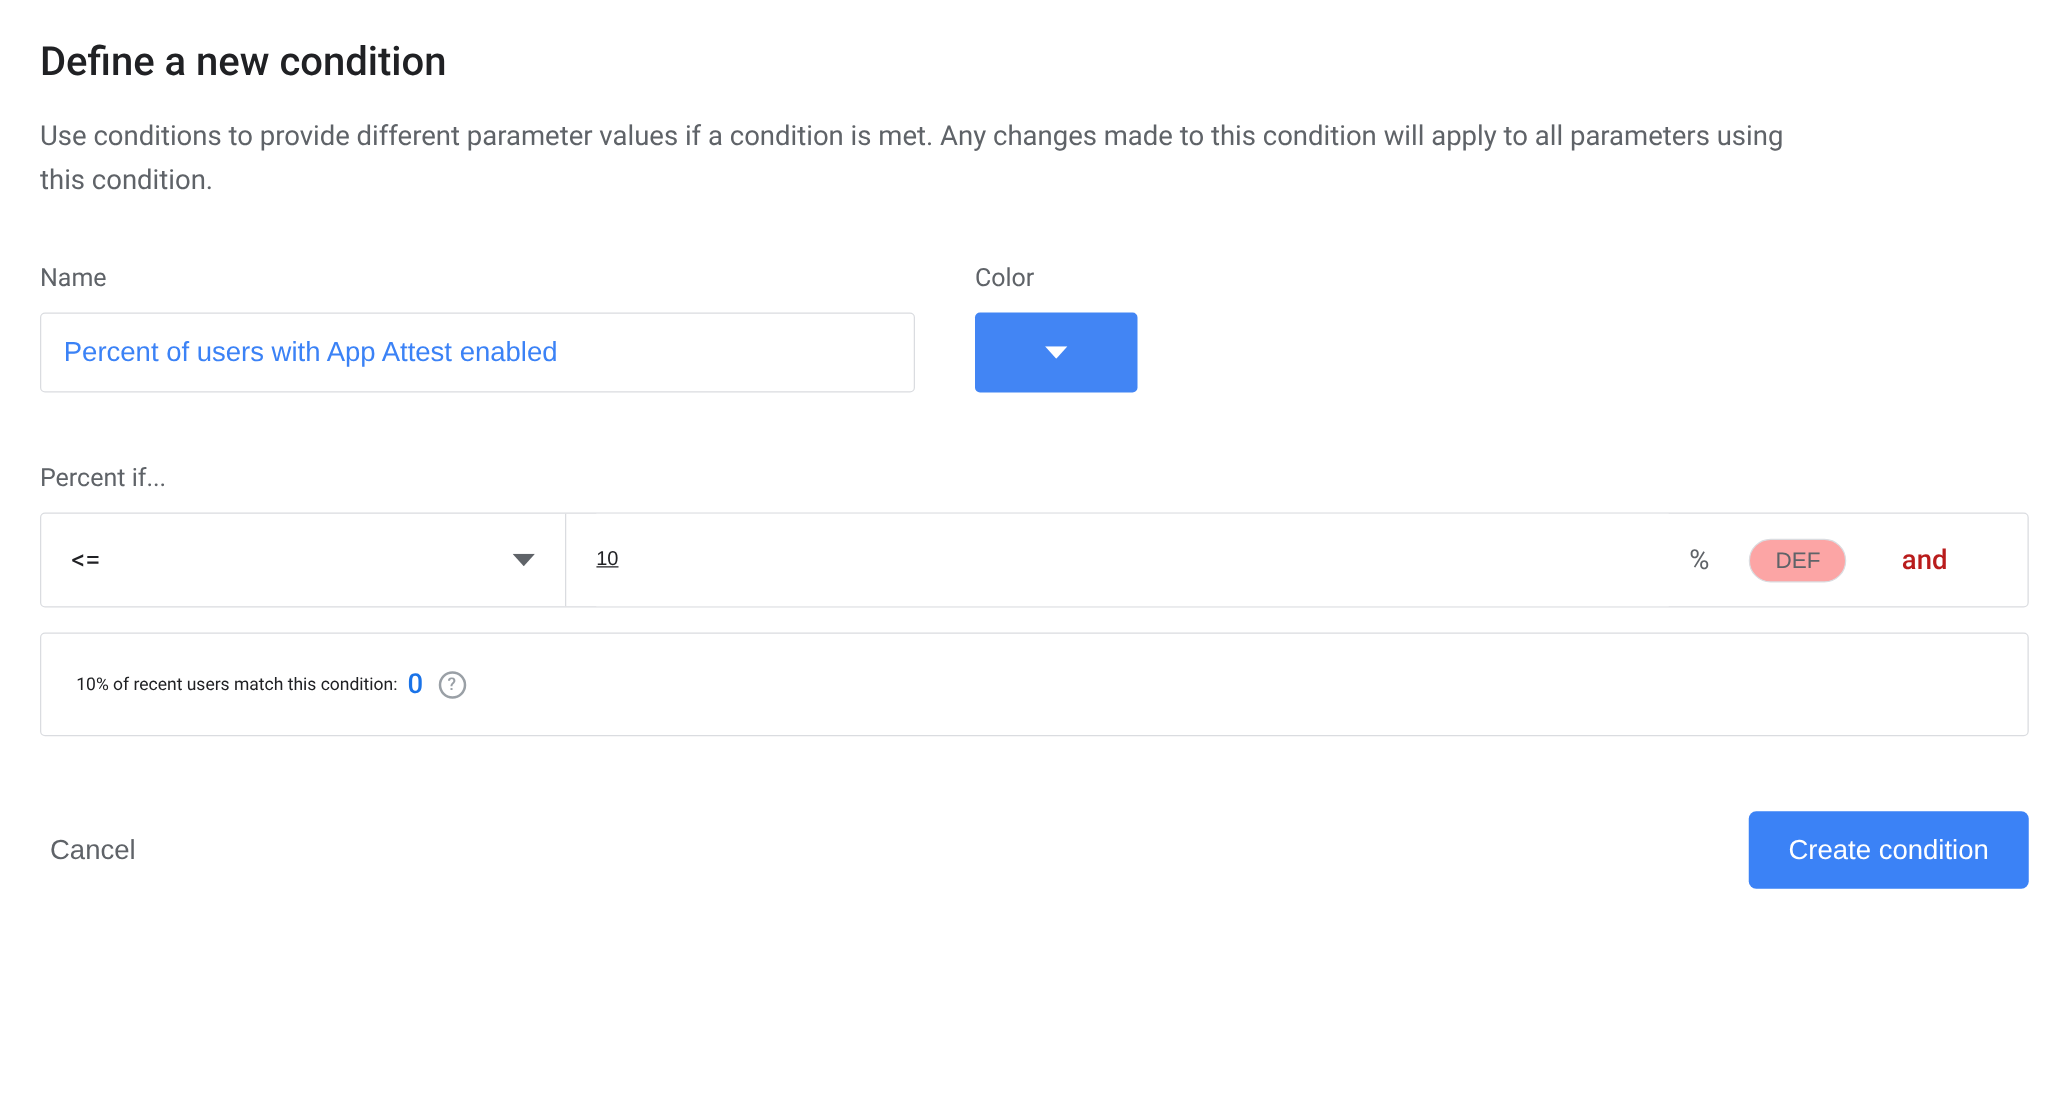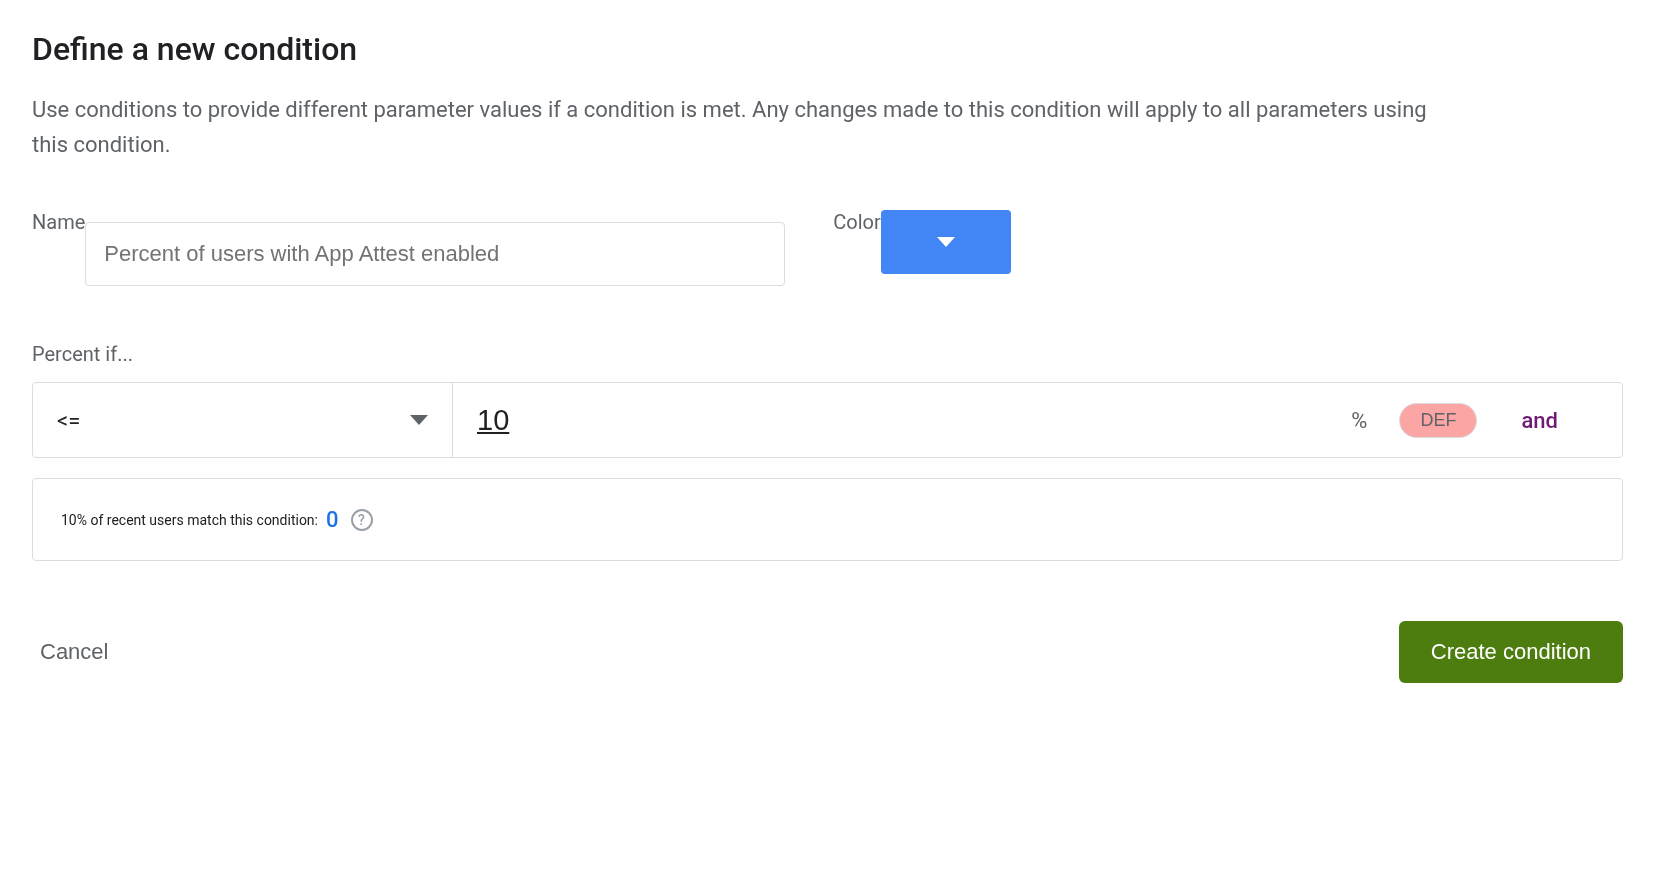--- a/index.html
+++ b/index.html
@@ -31,36 +31,36 @@
     font-weight: 400;
     color: #5f6368;
   }
   .field-row {
     display: flex;
     gap: 48px;
     margin-bottom: 56px;
   }
   .field-group {
     display: flex;
+    flex-direction: column;
   }
   .field-label {
     font-size: 20px;
     color: #5f6368;
     margin-bottom: 16px;
   }
   .name-input {
     width: 700px;
     height: 64px;
     padding: 0 18px;
     font-size: 22px;
-    color: #737373;
+    color: #3b82f6;
     border: 1px solid #dadce0;
     border-radius: 4px;
     background: #fff;
-    margin-top: 12px;
   }
   .color-picker {
     width: 130px;
     height: 64px;
     background: #4285f4;
     border: none;
     border-radius: 4px;
     display: flex;
     align-items: center;
     justify-content: center;
@@ -116,21 +116,21 @@
     font-size: 22px;
     color: #202124;
   }
   .condition-value {
     flex: 1;
     justify-content: space-between;
     gap: 16px;
   }
   .value-input {
     border: none;
-    font-size: 29px;
+    font-size: 16px;
     color: #202124;
     flex: 1;
     height: 100%;
     outline: none;
     text-decoration: underline;
   }
   .value-suffix {
     font-size: 22px;
     color: #5f6368;
     margin-right: 16px;
@@ -139,21 +139,21 @@
     border: 1px solid #dadce0;
     border-radius: 20px;
     padding: 6px 20px;
     font-size: 18px;
     color: #5f6368;
     background: #fca5a5;
     cursor: pointer;
   }
   .and-link {
     font-size: 22px;
-    color: #701a75;
+    color: #b91c1c;
     font-weight: 500;
     padding: 0 40px 0 28px;
     cursor: pointer;
   }
   .match-info {
     border: 1px solid #dadce0;
     border-radius: 4px;
     padding: 28px 28px;
     display: flex;
     align-items: center;
@@ -191,21 +191,21 @@
   .cancel-btn {
     background: none;
     border: none;
     font-size: 22px;
     color: #5f6368;
     font-weight: 500;
     cursor: pointer;
     padding: 12px 8px;
   }
   .create-btn {
-    background: #4d7c0f;
+    background: #3b82f6;
     border: none;
     border-radius: 6px;
     color: #fff;
     font-size: 22px;
     font-weight: 500;
     padding: 18px 32px;
     cursor: pointer;
   }
 </style>
 </head>

